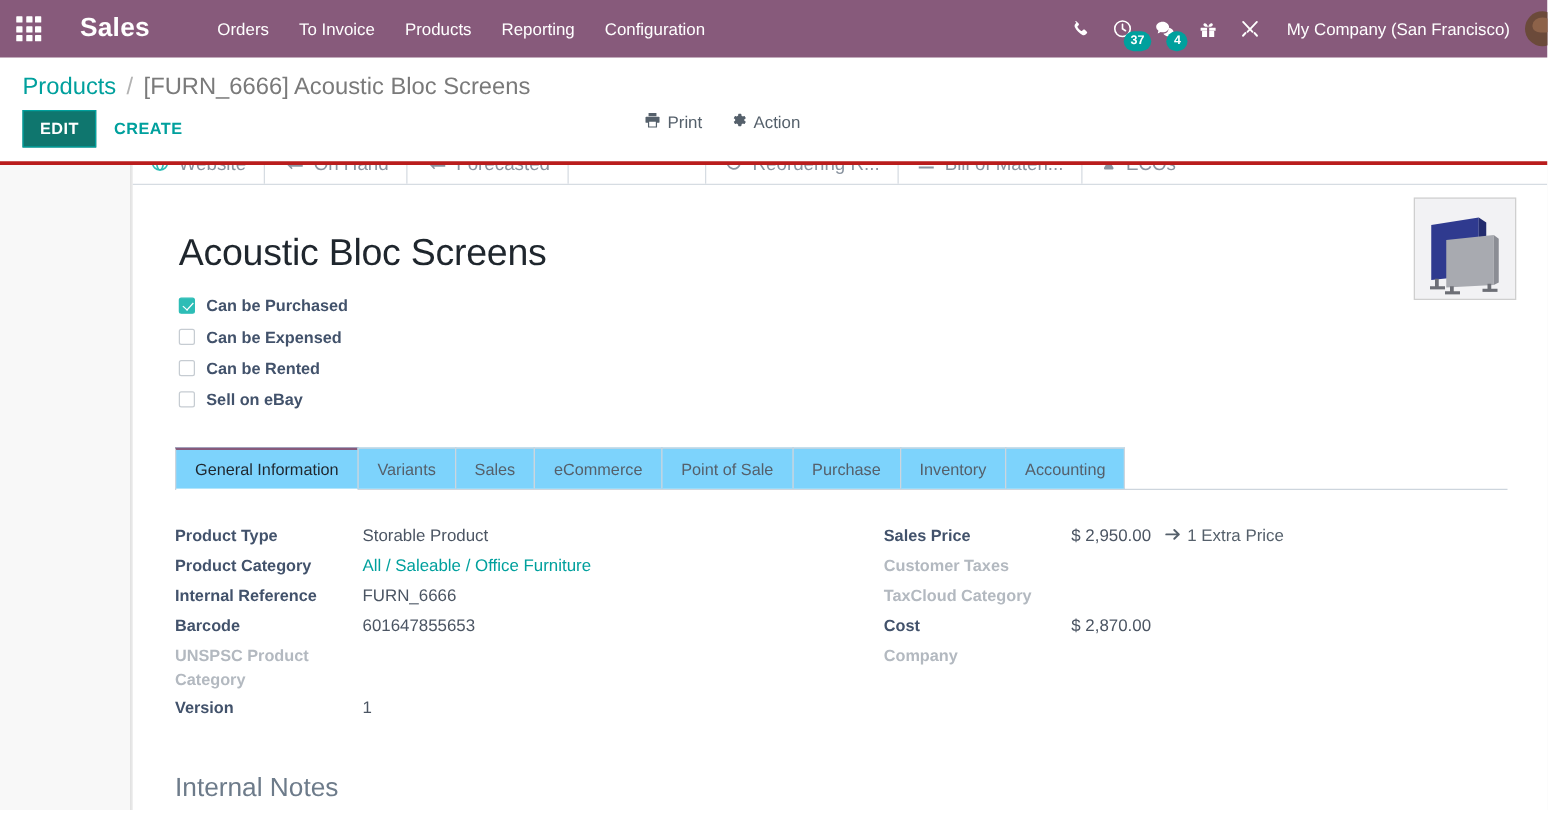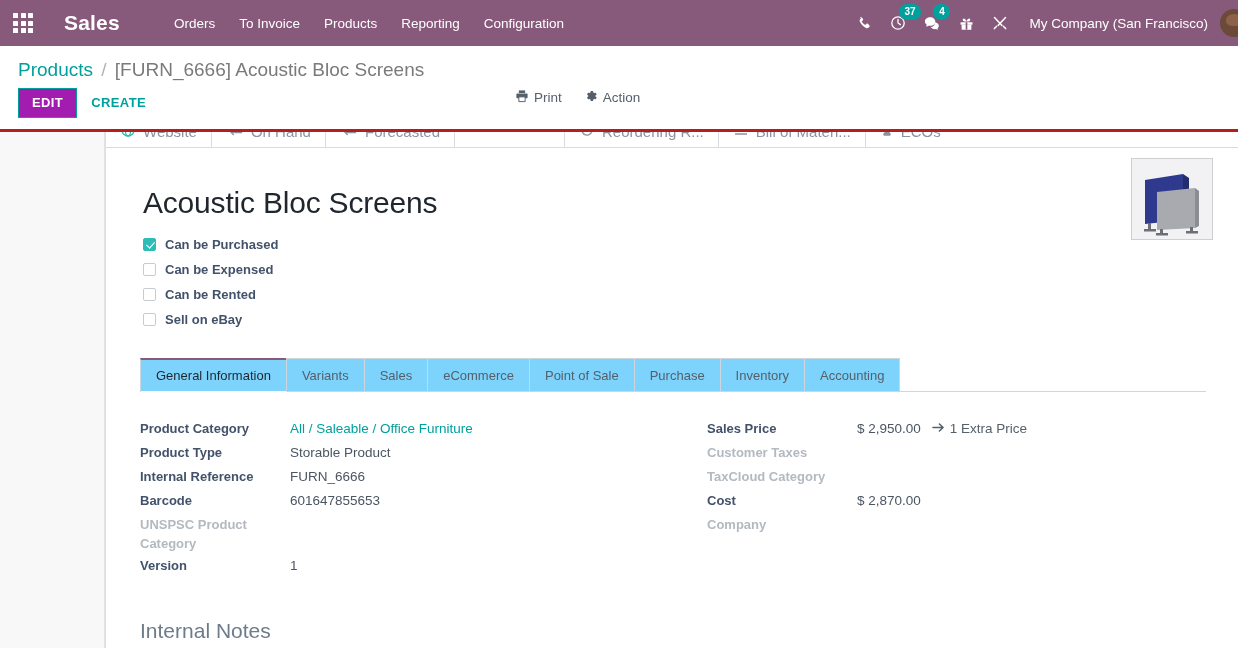--- a/index.html
+++ b/index.html
@@ -55,21 +55,21 @@
   .sysicon {
     position: relative;
     width: 34px; height: 46px;
     display: flex; align-items: center; justify-content: center;
     cursor: pointer;
     color: #ffffff;
   }
   .sysicon svg { display: block; }
   .badge {
     position: absolute;
-    top: 4px; left: 18px;
+    top: 25px; left: 18px;
     background: #00A09D;
     color: #ffffff;
     font-size: 10px;
     font-weight: bold;
     line-height: 1;
     padding: 3px 5px 3px 5px;
     border-radius: 9px;
     min-width: 17px;
     text-align: center;
   }
@@ -115,21 +115,21 @@
   .breadcrumb .sep { color: #b3b3b3; margin: 0 3px; }
   .breadcrumb .crumb-active { color: #7a7a7a; }
 
   .cp-buttons {
     display: flex; align-items: center;
     padding: 0 18px 10px 18px;
     position: relative;
     height: 42px;
   }
   .btn-edit {
-    background: #a21caf;
+    background: #0f766e;
     color: #ffffff;
     font-size: 13px;
     font-weight: bold;
     letter-spacing: .4px;
     border: 1px solid #00A09D;
     padding: 6px 13px;
     cursor: pointer;
     line-height: 1.25;
   }
   .btn-create {
@@ -563,28 +563,28 @@
         <div class="tab">Purchase</div>
         <div class="tab">Inventory</div>
         <div class="tab">Accounting</div>
         <div class="tabs-filler"></div>
       </div>
 
       <div class="fields">
 
         <div class="fcol left">
           <div class="frow">
+            <div class="flabel">Product Type</div>
+            <div class="fvalue">Storable Product</div>
+          </div>
+          <div class="frow">
             <div class="flabel">Product Category</div>
             <div class="fvalue">
               <a class="link">All / Saleable / Office Furniture</a>
             </div>
-          </div>
-          <div class="frow">
-            <div class="flabel">Product Type</div>
-            <div class="fvalue">Storable Product</div>
           </div>
           <div class="frow">
             <div class="flabel">Internal Reference</div>
             <div class="fvalue">FURN_6666</div>
           </div>
           <div class="frow">
             <div class="flabel">Barcode</div>
             <div class="fvalue">601647855653</div>
           </div>
           <div class="frow">

